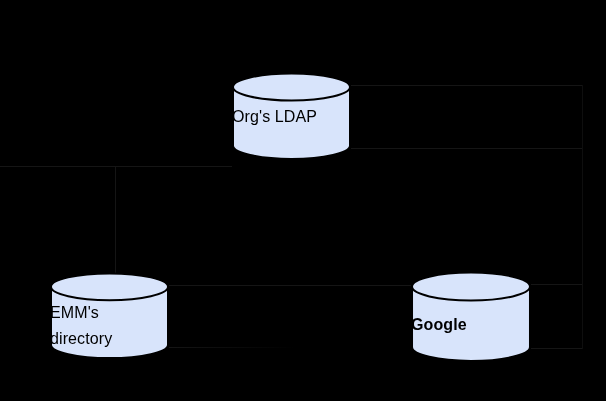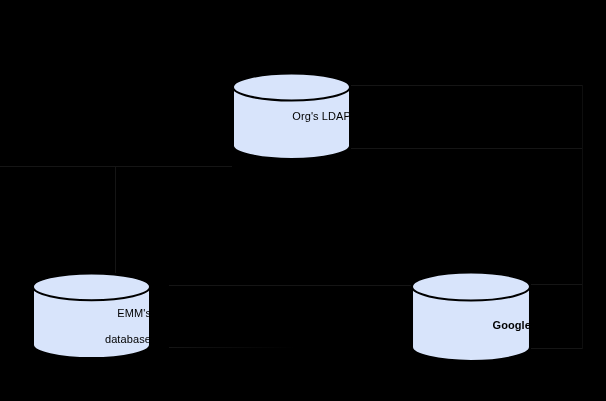--- a/index.html
+++ b/index.html
@@ -35,29 +35,29 @@
   
   .node{position:absolute;}
   .node svg{position:absolute;left:0;top:0;width:100%;height:100%;display:block;}
   .cyl-body,.cyl-top{
     fill:var(--node-fill);
     stroke:var(--node-stroke);
     stroke-width:2;
   }
   .label{
     position:absolute;left:0;width:100%;
-    text-align:right;
+    text-align:left;
     color:var(--label-text);
-    font-size:11px;
+    font-size:16px;
     line-height:25px;
     letter-spacing:0.1px;
   }
   #node-ldap{left:232px;top:72px;width:119px;height:88px;}
   #node-ldap .label{top:32px;}
-  #node-emm{left:32px;top:272px;width:119px;height:87px;}
+  #node-emm{left:50px;top:272px;width:119px;height:87px;}
   #node-emm .label{top:28px;line-height:26px;}
   #node-google{left:411px;top:271px;width:120px;height:91px;}
   #node-google .label{top:41px;line-height:26px;font-weight:bold;}
 </style>
 </head>
 <body>
 
 <div id="canvas">
 
   <div class="seg h" id="seg-1"></div>
@@ -80,21 +80,21 @@
     </div>
   </div>
 
   <div class="node" id="node-emm">
     <svg viewBox="0 0 119 88" preserveAspectRatio="none" aria-hidden="true">
       <path class="cyl-body" d="M1,15 L1,73.5 A58.5,13.5 0 0 0 118,73.5 L118,15"></path>
       <ellipse class="cyl-top" cx="59.5" cy="15" rx="58.5" ry="13.5"></ellipse>
     </svg>
     <div class="label">
       <div>EMM's</div>
-      <div>database</div>
+      <div>directory</div>
     </div>
   </div>
 
   <div class="node" id="node-google">
     <svg viewBox="0 0 119 88" preserveAspectRatio="none" aria-hidden="true">
       <path class="cyl-body" d="M1,15 L1,73.5 A58.5,13.5 0 0 0 118,73.5 L118,15"></path>
       <ellipse class="cyl-top" cx="59.5" cy="15" rx="58.5" ry="13.5"></ellipse>
     </svg>
     <div class="label">
       <div>Google</div>

